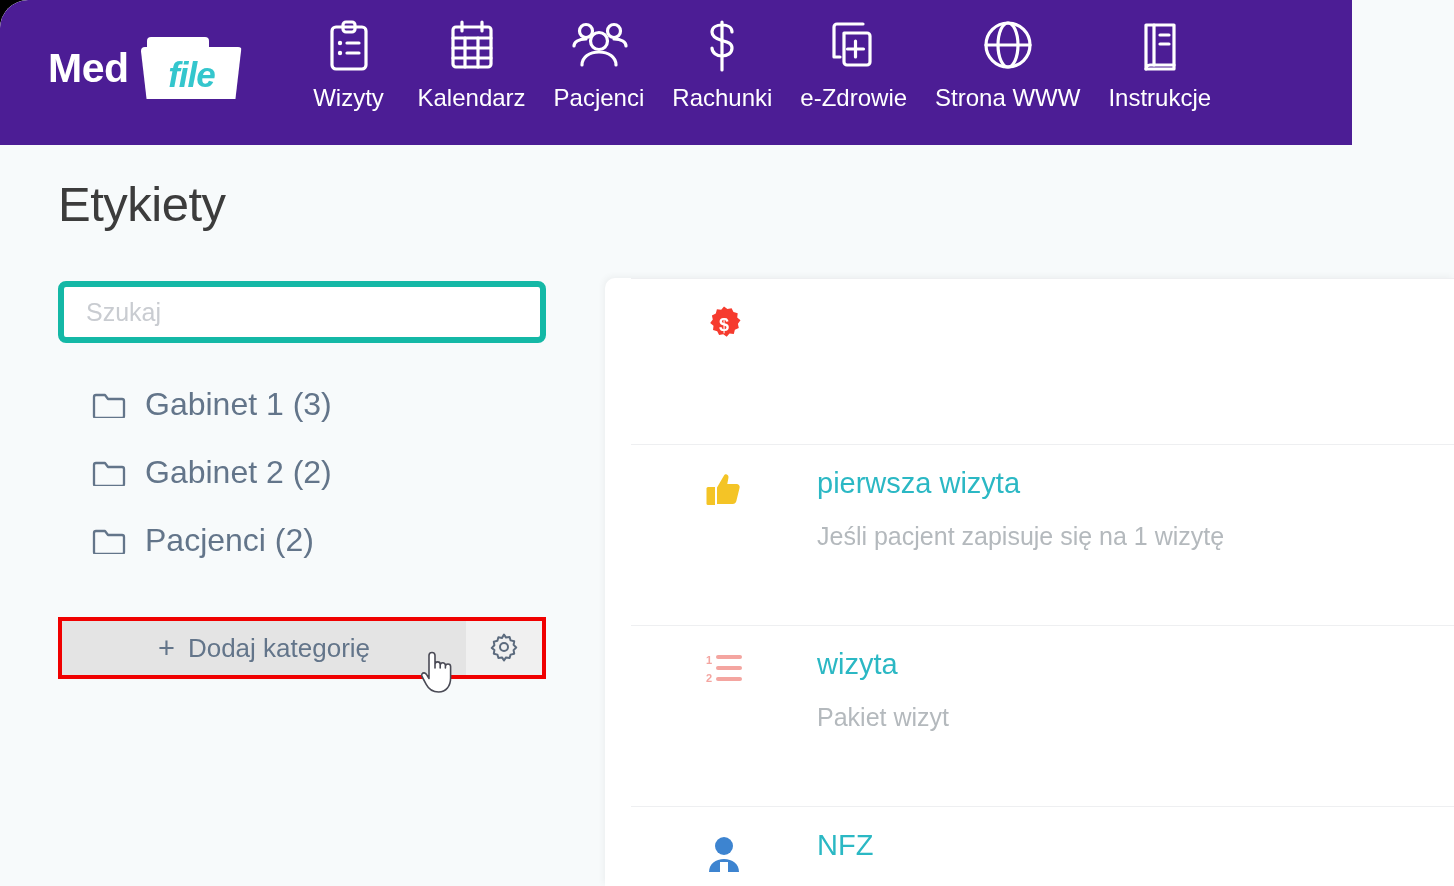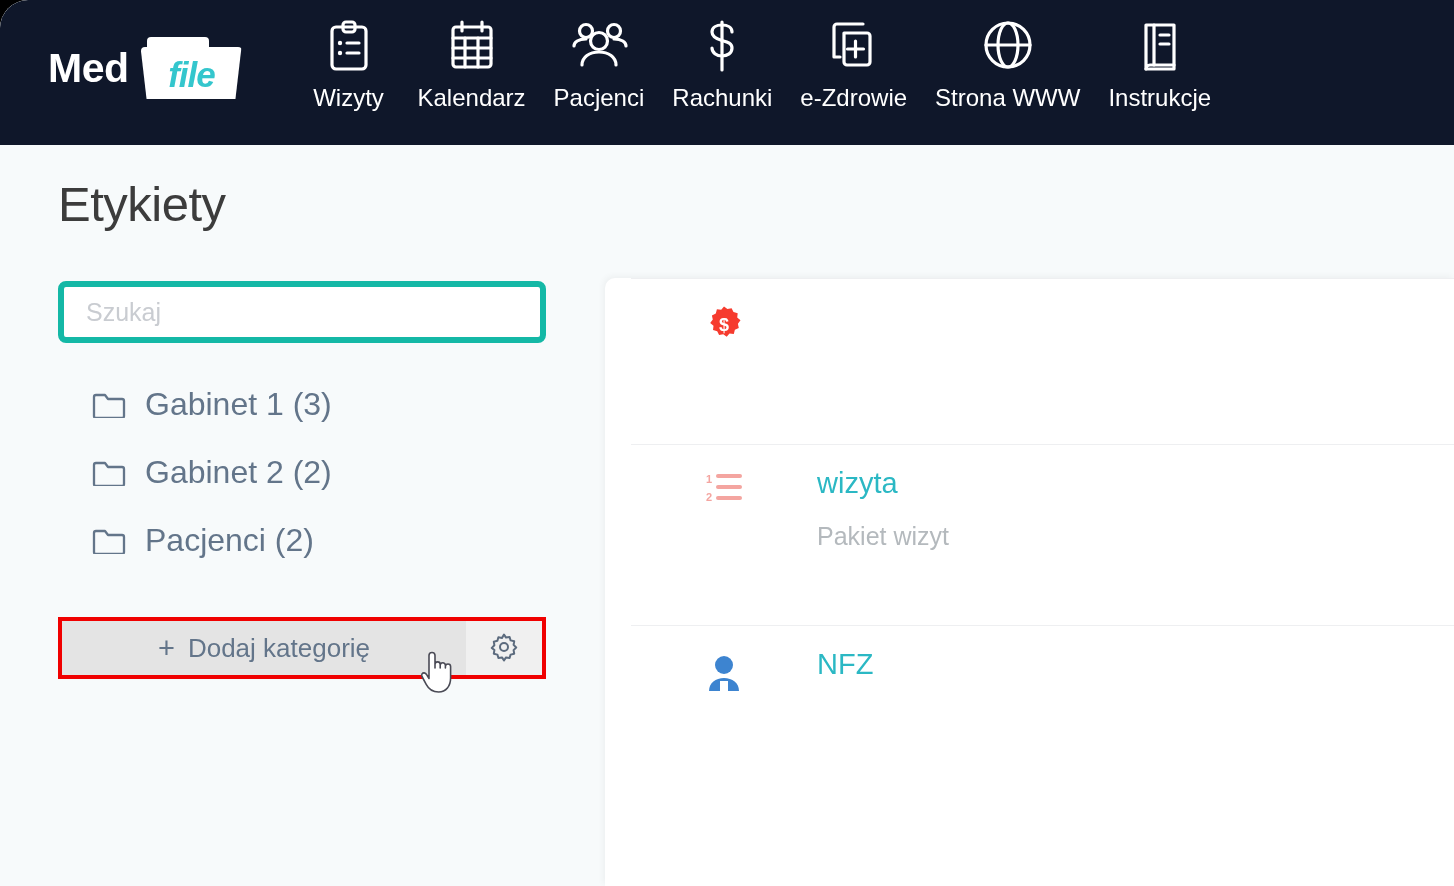--- a/index.html
+++ b/index.html
@@ -14,22 +14,22 @@
     width: 1454px; height: 886px;
     background: #f7fafb;
     border-top-left-radius: 28px;
     border-top-right-radius: 0px;
     overflow: hidden;
   }
 
   
   #topbar {
     position: absolute; left: 0; top: 0;
-    width: 1454px; height: 145px;
-    background: #0f172a;
+    width: 1352px; height: 145px;
+    background: #4c1d95;
     border-top-left-radius: 28px;
     display: flex; align-items: flex-start;
   }
   #logo {
     display: flex; align-items: center;
     margin-left: 48px; margin-top: 38px;
     height: 60px;
   }
   #logo .word {
     color: #ffffff;
@@ -397,20 +397,33 @@
     <div class="tag-row" style="height:166px;">
       <div class="divider"></div>
       <div class="tag-icon">
         <svg width="40" height="40" viewBox="0 0 40 40">
           <path d="M20 2.5l3.4 2.6 4.2-.9 1.9 3.9 4.2 1.1-.5 4.3 3.3 2.8-2.6 3.4.9 4.2-3.9 1.9-1.1 4.2-4.3-.5-2.8 3.3-3.4-2.6-4.2.9-1.9-3.9-4.2-1.1.5-4.3-3.3-2.8 2.6-3.4-.9-4.2 3.9-1.9 1.1-4.2 4.3.5z" fill="#f63b2e"></path>
           <text x="20" y="27" font-family="'Liberation Sans', sans-serif" font-size="18" font-weight="bold" fill="#ffffff" text-anchor="middle">$</text>
         </svg>
       </div>
     </div>
 
+    <div class="tag-row" style="height:181px;">
+      <div class="divider"></div>
+      <div class="tag-icon">
+        <svg width="40" height="40" viewBox="0 0 40 40" fill="#f4c426">
+          <path d="M4 17h7v18H4a1.5 1.5 0 01-1.5-1.5v-15A1.5 1.5 0 014 17z"></path>
+          <path d="M13 17.5l7-12c.7-1.3 2.5-1.6 3.6-.6 1 .9 1 1.9.8 3.2l-1.1 6h9.3c2 0 3.5 1.8 3 3.7l-3.3 13.4c-.4 1.6-1.8 2.8-3.5 2.8H13z"></path>
+        </svg>
+      </div>
+      <div class="tag-text">
+        <div class="tag-name">pierwsza wizyta</div>
+        <div class="tag-desc">Jeśli pacjent zapisuje się na 1 wizytę</div>
+      </div>
+    </div>
 
     <div class="tag-row" style="height:181px;">
       <div class="divider"></div>
       <div class="tag-icon">
         <svg width="40" height="38" viewBox="0 0 40 38">
           <text x="2" y="13" font-family="'Liberation Sans', sans-serif" font-size="11" font-weight="bold" fill="#f4a5a0">1</text>
           <text x="2" y="31" font-family="'Liberation Sans', sans-serif" font-size="11" font-weight="bold" fill="#f4a5a0">2</text>
           <rect x="12" y="4" width="26" height="4" rx="2" fill="#f4a5a0"></rect>
           <rect x="12" y="15" width="26" height="4" rx="2" fill="#f4a5a0"></rect>
           <rect x="12" y="26" width="26" height="4" rx="2" fill="#f4a5a0"></rect>

